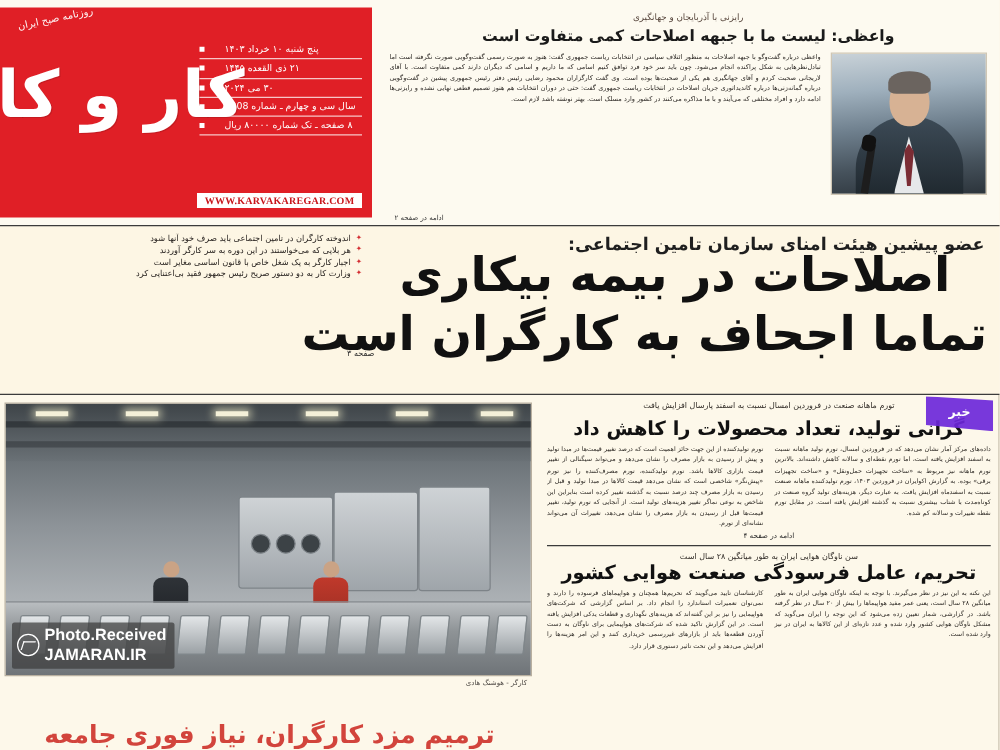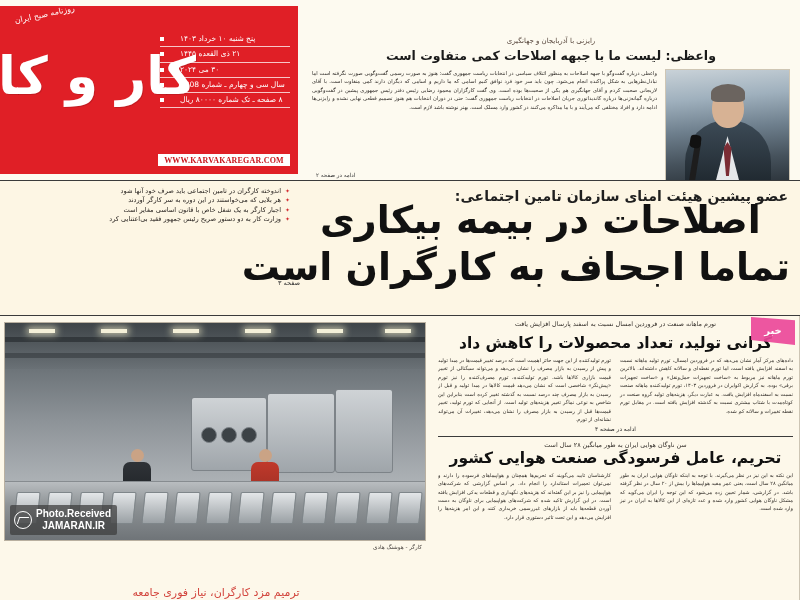--- a/index.html
+++ b/index.html
@@ -105,21 +105,20 @@
     letter-spacing: .2px;
     text-align: center;
     padding: 1.5px 0;
   }
 
   
   .top-article {
     flex: 1;
     padding: 10px 10px 0 8px;
     position: relative;
-    margin-top: 27px;
   }
   .ta-kicker {
     text-align: center;
     font-size: 7px;
     color: #55443a;
     margin-bottom: 3px;
   }
   .ta-head {
     text-align: center;
     font-size: 12.5px;
@@ -404,24 +403,23 @@
     position: absolute;
     left: 3px; top: 5px;
     width: 9px; height: 6px;
     border-top: 1.4px solid #fff;
     border-left: 1.4px solid #fff;
     transform: skewX(-18deg);
   }
   .watermark .wm-txt {
     color: #fff;
     font-family: "Liberation Sans", sans-serif;
-    font-size: 10px;
+    font-size: 13px;
     line-height: 1.25;
     font-weight: bold;
-    text-align: center;
   }
   .photo-cap {
     margin-top: 3px;
     text-align: right;
     font-size: 5.6px;
     color: #4a4540;
     padding-right: 4px;
   }
 
   
@@ -431,22 +429,22 @@
     bottom: 2px;
     width: 420px;
     text-align: center;
   }
   .pcb-kicker {
     font-size: 6.6px;
     color: #3b332d;
     margin-bottom: 1px;
   }
   .pcb-head {
-    font-size: 11px;
-    font-weight: normal;
+    font-size: 20px;
+    font-weight: bold;
     color: #d2443c;
     white-space: nowrap;
   }
 
   
   .right-col {
     flex: 1;
     padding: 4px 6px 0 6px;
     box-sizing: border-box;
     position: relative;
@@ -462,23 +460,23 @@
     text-align: center;
     font-size: 6.4px;
     color: #332e29;
     position: relative;
     z-index: 2;
   }
   .st-flag {
     position: absolute;
     right: -2px;
     top: -3px;
-    width: 44px;
+    width: 54px;
     height: 28px;
-    background: #ec4899;
+    background: #6d28d9;
     clip-path: polygon(0 0,100% 12%,100% 100%,0 82%);
     opacity: .92;
     z-index: 1;
   }
   .st-flag span {
     position: absolute;
     inset: 0;
     color: #ffffff;
     font-size: 10px;
     font-weight: bold;

